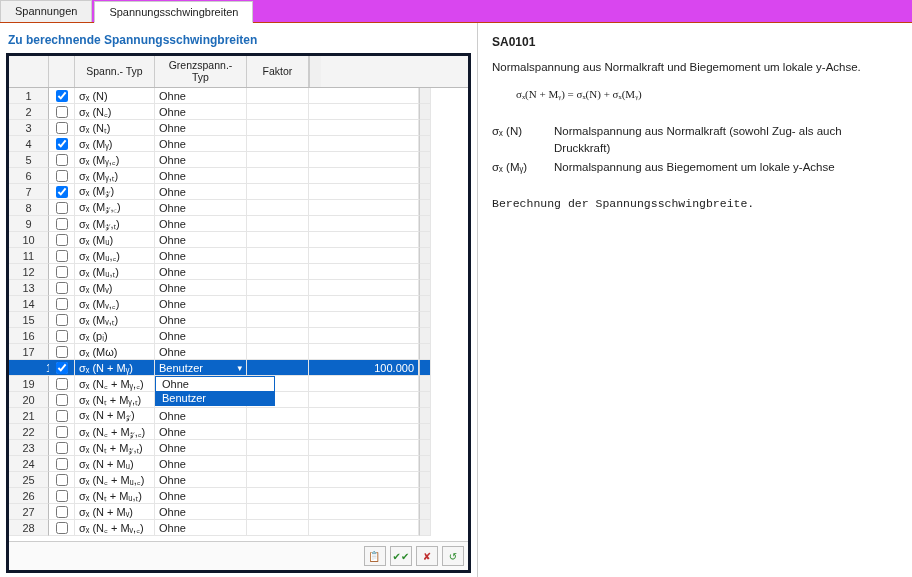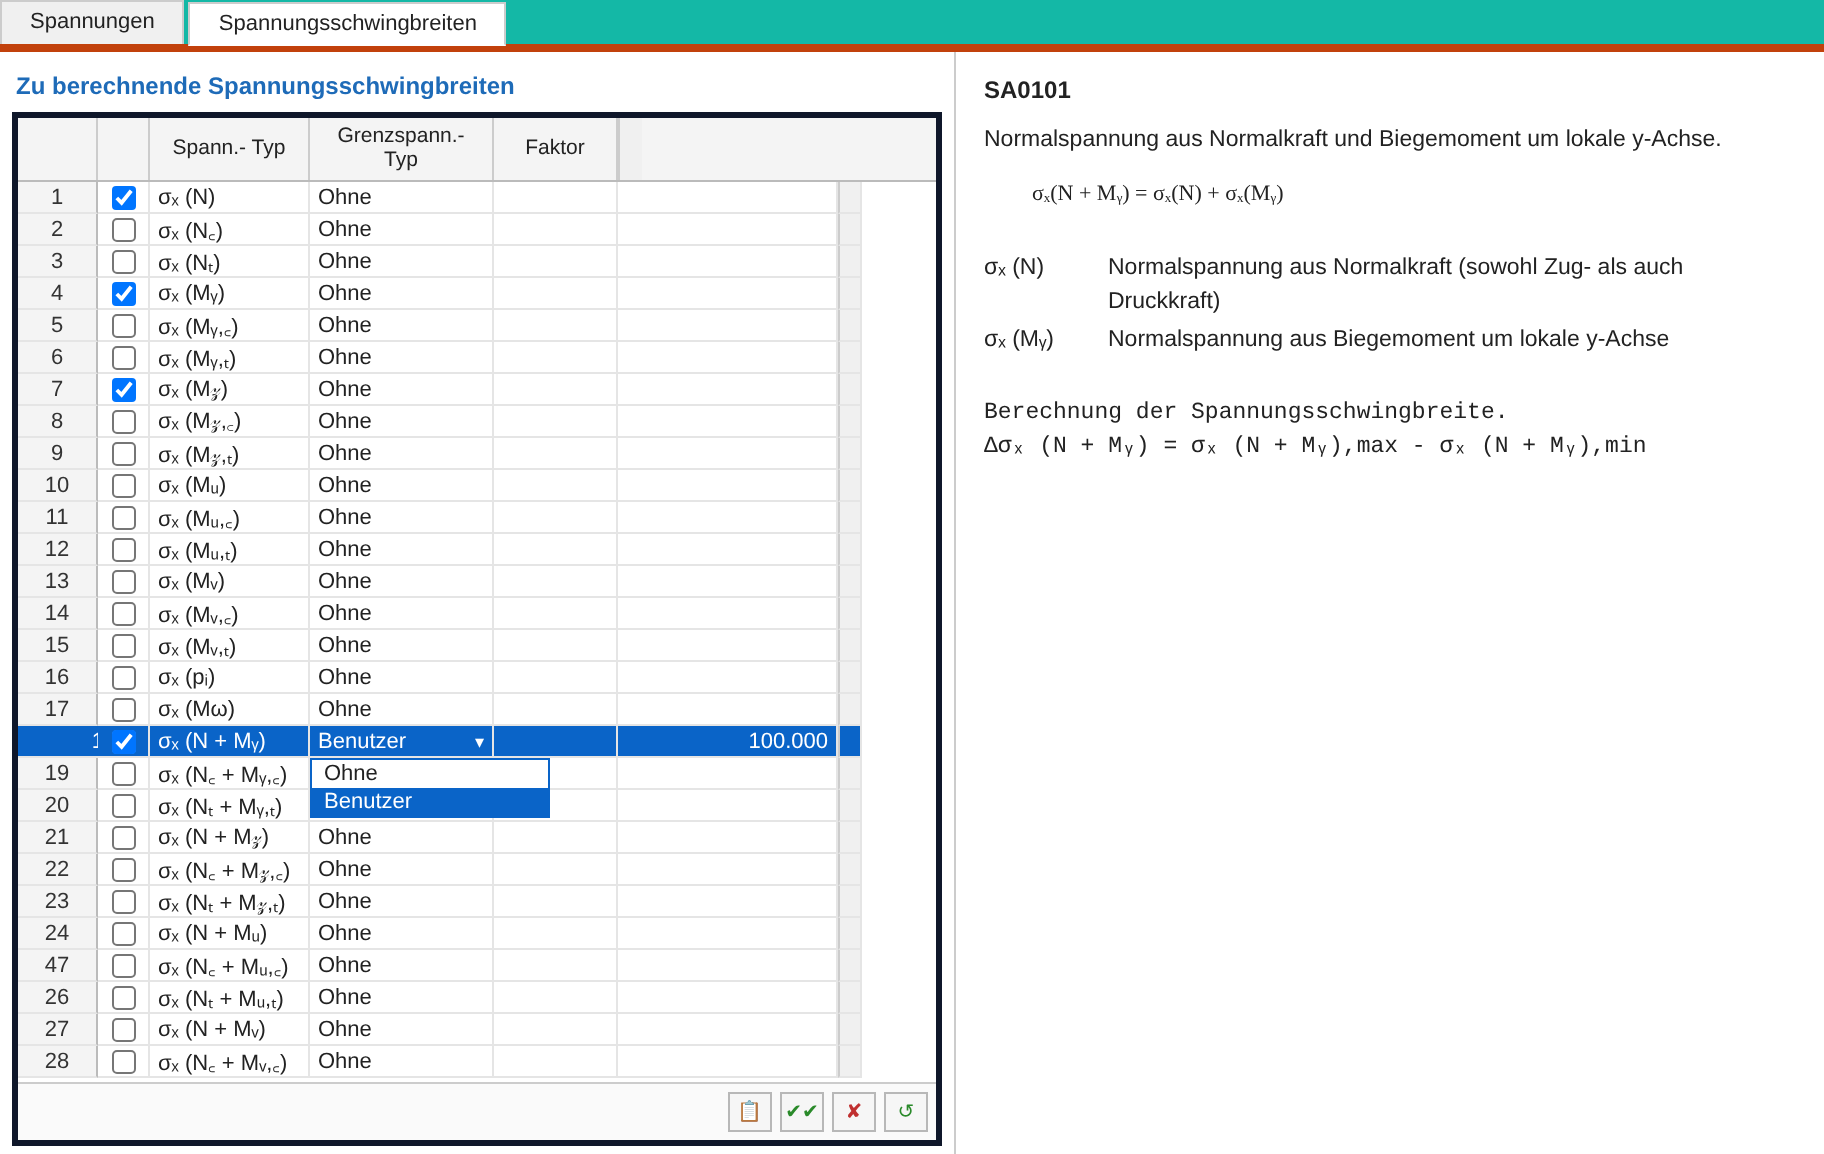--- a/index.html
+++ b/index.html
@@ -1,18 +1,18 @@
 <!DOCTYPE html>
 <html><head>
 <meta charset="utf-8">
 <style>
   * { box-sizing: border-box; margin: 0; padding: 0; }
   body { font-family: "Segoe UI", Tahoma, sans-serif; font-size: 11px; background: #fff; color: #222; }
   .app { display: flex; flex-direction: column; width: 912px; height: 577px; }
-  .tabs { display: flex; border-bottom: 4px solid #c2410c; background: #14b8a6; }
+  .tabs { display: flex; border-bottom: 1px solid #c2410c; background: #d946ef; }
   .tab { padding: 4px 14px; border: 1px solid #ccc; border-bottom: none; margin-right: 2px; background: #f0f0f0; cursor: pointer; font-size: 11px; }
   .tab.active { background: #fff; border-bottom: 1px solid #fff; position: relative; top: 1px; }
   .content { display: flex; flex: 1; overflow: hidden; }
   .left { width: 478px; border-right: 1px solid #ccc; display: flex; flex-direction: column; padding: 6px 6px 4px 6px; }
   .section-title { color: #1e6bb8; font-weight: 600; font-size: 12px; padding: 4px 2px 6px 2px; }
   .grid-wrap { flex: 1; border: 3px solid #0f172a; overflow: hidden; position: relative; background: #fff; display: flex; flex-direction: column; }
   .grid-head { display: grid; grid-template-columns: 40px 26px 80px 92px 62px 110px 12px; background: #f4f4f4; border-bottom: 1px solid #bbb; }
   .grid-head .hc { border-right: 1px solid #ccc; padding: 4px 4px; font-size: 10.5px; text-align: center; display: flex; align-items: center; justify-content: center; line-height: 1.1; }
   .grid-head .hc:last-child { border-right: none; }
   .grid-body { flex: 1; overflow: hidden; position: relative; }
@@ -329,21 +329,21 @@
               <div class="c chk">
                 <input type="checkbox" class="ck" style="">
               </div>
               <div class="c">σₓ (N + Mᵤ)</div>
               <div class="c">Ohne</div>
               <div class="c"></div>
               <div class="c val"></div>
               <div class="c scrollbar"></div>
             </div>
             <div class="row">
-              <div class="c num">47</div>
+              <div class="c num">25</div>
               <div class="c chk">
                 <input type="checkbox" class="ck" style="">
               </div>
               <div class="c">σₓ (N꜀ + Mᵤ,꜀)</div>
               <div class="c">Ohne</div>
               <div class="c"></div>
               <div class="c val"></div>
               <div class="c scrollbar"></div>
             </div>
             <div class="row">
@@ -399,18 +399,17 @@
       <div>Normalspannung aus Normalkraft und Biegemoment um lokale y-Achse.</div>
       <div class="formula">σₓ(N + Mᵧ) = σₓ(N) + σₓ(Mᵧ)</div>
       <div class="def" id="defs">
           <div>σₓ (N)</div>
           <div>Normalspannung aus Normalkraft (sowohl Zug- als auch Druckkraft)</div>
           <div>σₓ (Mᵧ)</div>
           <div>Normalspannung aus Biegemoment um lokale y-Achse</div>
         </div>
       <div class="calc">
         <div>Berechnung der Spannungsschwingbreite.</div>
-        <div>Δσₓ (N + Mᵧ) = σₓ (N + Mᵧ),max - σₓ (N + Mᵧ),min</div>
       </div>
     </div>
 
   </div>
 </div>
 
 </body></html>

